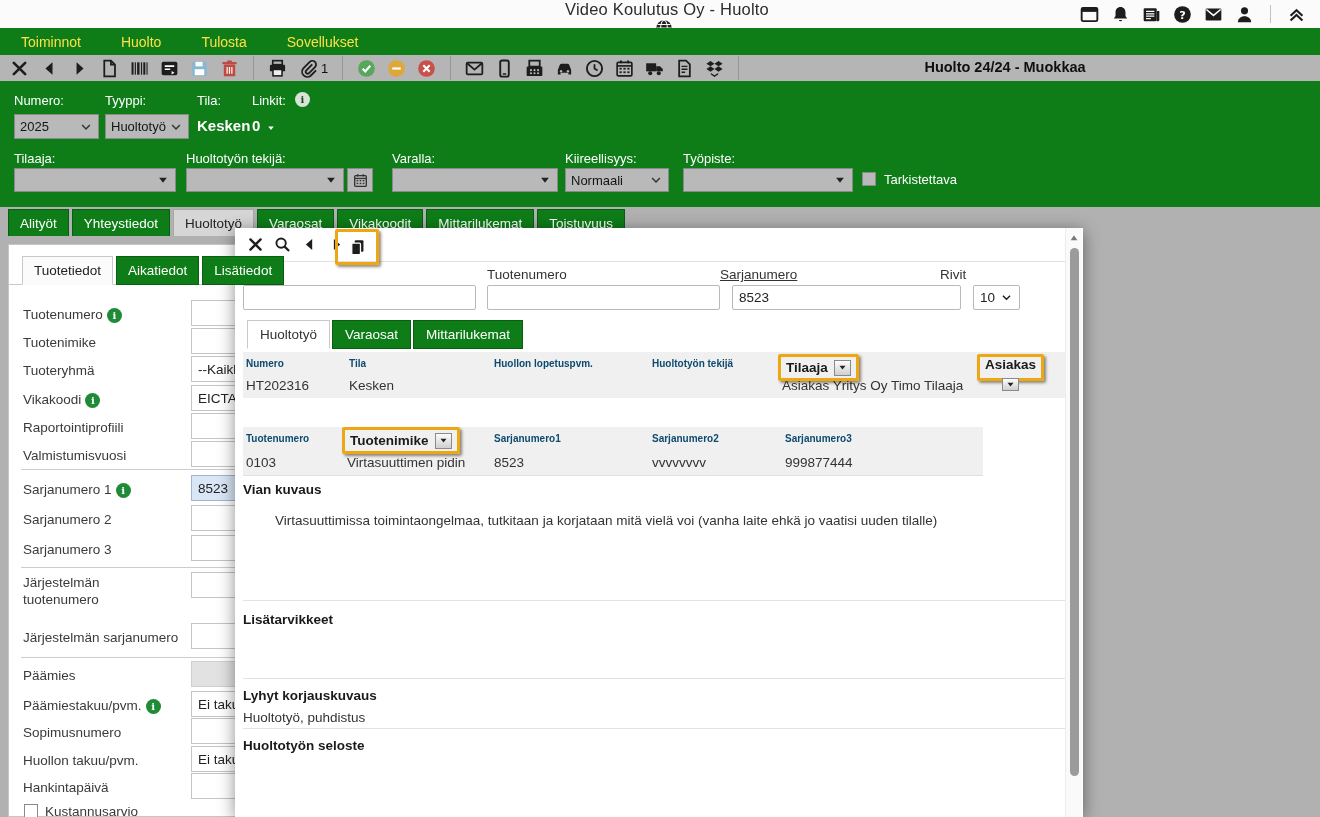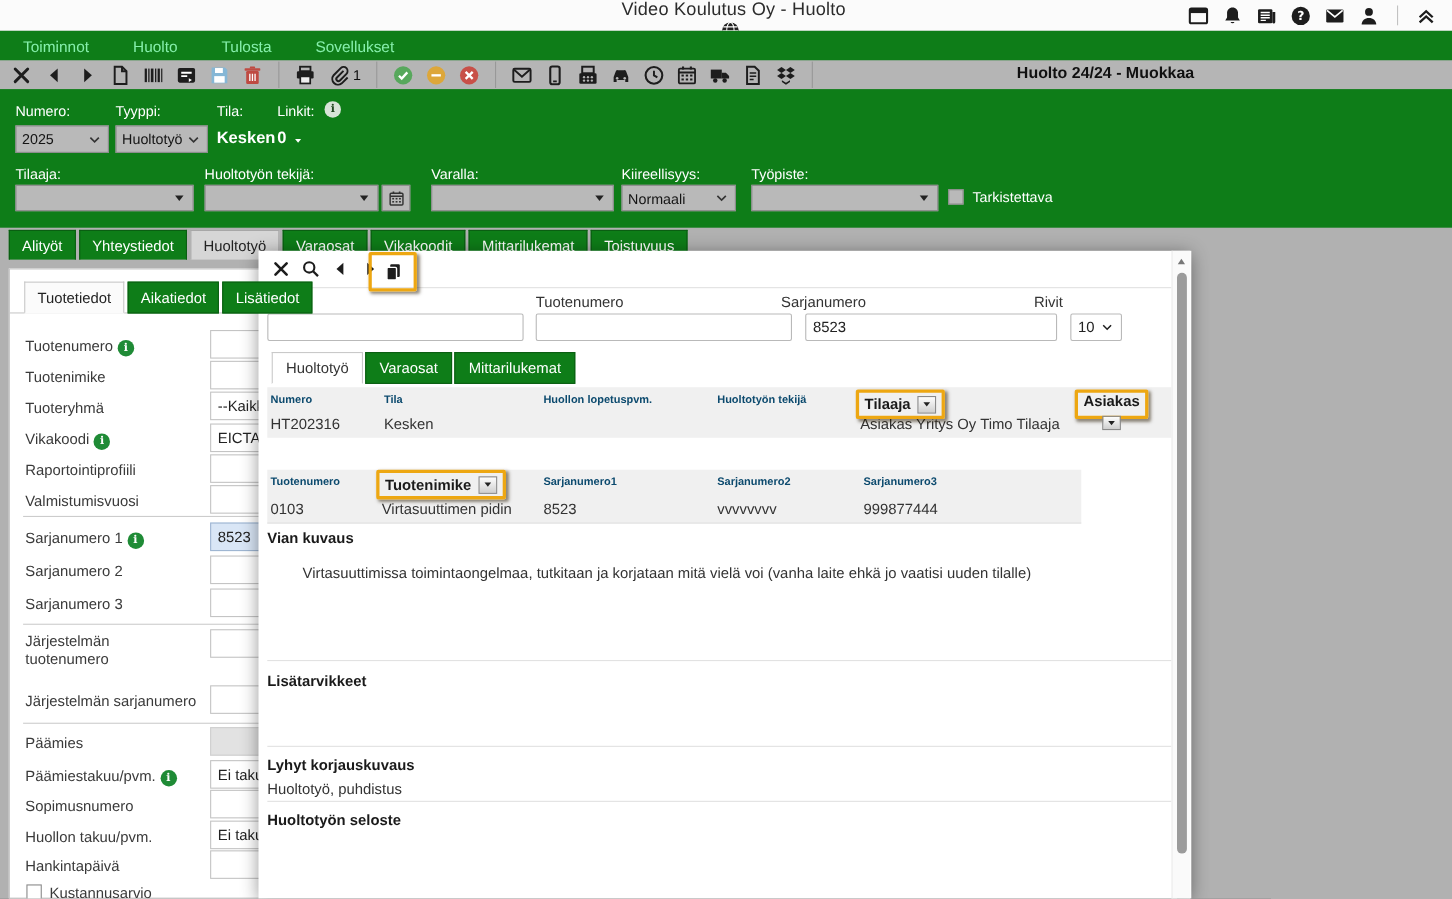--- a/index.html
+++ b/index.html
@@ -10,21 +10,21 @@
   .ico svg{width:100%;height:100%;display:block;}
   .ico16{width:17px;height:17px;}
   
   #titlebar{left:0;top:0;width:1320px;height:28px;background:#fbfbfb;display:flex;align-items:center;flex-direction:column;}
   #page-title{margin-left:14px;font-size:16.5px;color:#2c2c2c;letter-spacing:.2px;}
   #title-globe{margin-left:8px;width:18px;height:18px;color:#222;}
   #tr-icons{position:absolute;right:14px;top:0;height:28px;display:flex;align-items:center;gap:12px;}
   .tr-div{width:1px;height:18px;background:#c2c2c2;margin:0 4px;}
   
   #menubar{left:0;top:28px;width:1320px;height:27px;background:#0e7d18;display:flex;align-items:center;}
-  .menu-item{color:#86efac;font-size:14px;padding:0 9px;margin-right:22px;cursor:default;}
+  .menu-item{color:#fde047;font-size:14px;padding:0 9px;margin-right:22px;cursor:default;}
   .menu-item:first-child{margin-left:12px;}
   
   #toolbar{left:0;top:55px;width:1320px;height:26px;background:#b5b5b5;display:flex;align-items:center;}
   #tb-icons{display:flex;align-items:center;gap:11px;margin-left:10px;}
   .tb-divider{width:1px;height:24px;background:#989898;margin:0 3px;}
   .tb-badge{font-size:13px;color:#111;margin-left:-7px;}
   #tb-status{position:absolute;left:880px;top:59px;width:250px;text-align:center;font-weight:bold;font-size:14.5px;color:#101010;}
   
   #greenform{left:0;top:81px;width:1320px;height:126px;background:#0e7d18;}
   .glabel{position:absolute;color:#fff;font-size:13px;}
@@ -534,21 +534,21 @@
           <svg viewBox="0 0 16 16" xmlns="http://www.w3.org/2000/svg">
             <rect x="5.4" y="1.2" width="8.2" height="10.8" rx="1" fill="currentColor"></rect>
             <rect x="2.6" y="3.8" width="8.2" height="10.8" rx="1" fill="currentColor" stroke="#fff" stroke-width="1.2"></rect>
           </svg>
         </span>
     </div>
     <div class="m-div" style="top:33px;"></div>
 
     <span class="m-label" style="left:8px;top:39px;">Etsi</span>
     <span class="m-label" style="left:252px;top:39px;">Tuotenumero</span>
-    <span class="m-label" style="left:475px;top:39px;">Sarjanumero</span>
+    <span class="m-label" style="left:485px;top:39px;text-decoration:underline;">Sarjanumero</span>
     <span class="m-label" style="left:705px;top:39px;">Rivit</span>
 
     <div class="m-input" style="left:8px;top:57px;width:233px;">
         <span></span>
       </div>
     <div class="m-input" style="left:252px;top:57px;width:233px;">
         <span></span>
       </div>
     <div class="m-input" style="left:497px;top:57px;width:229px;">
         <span>8523</span>

